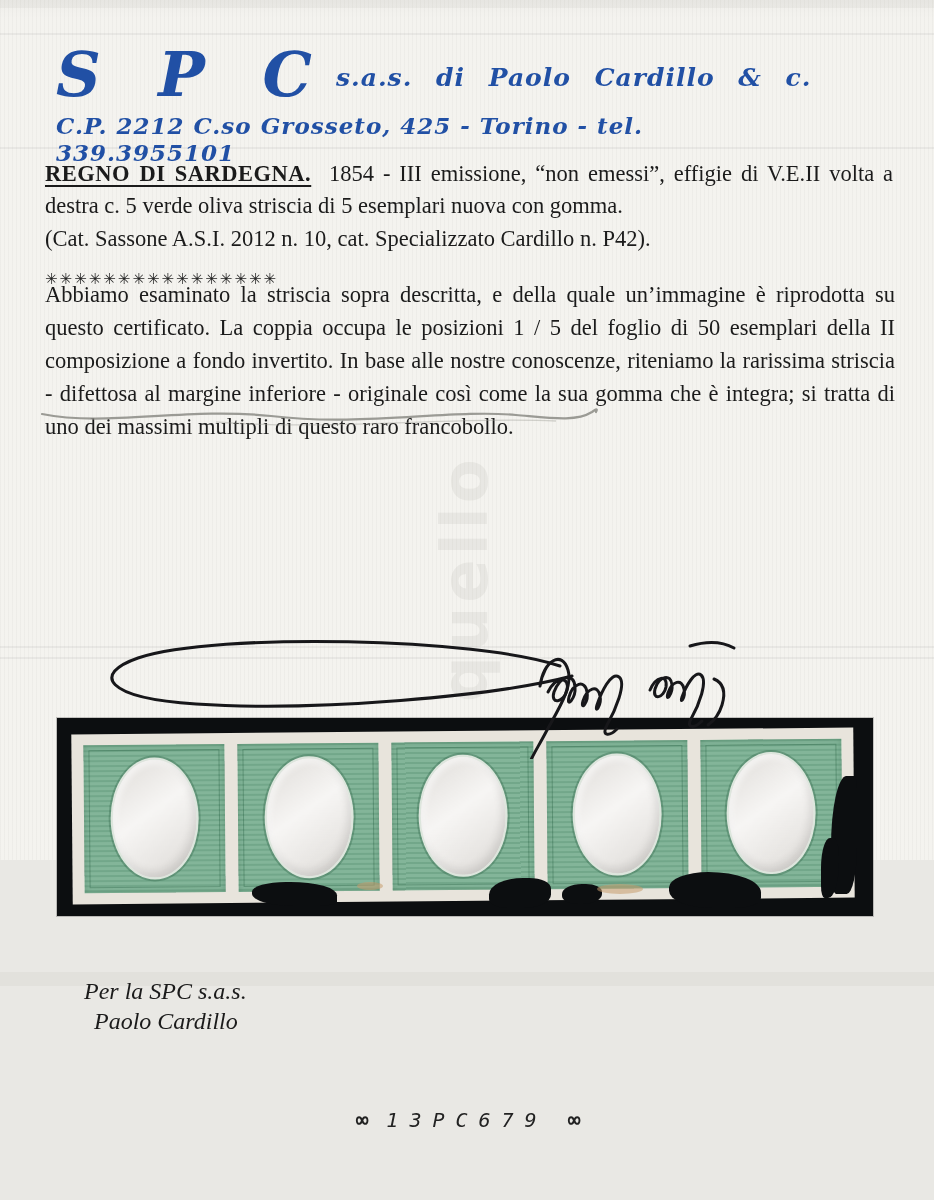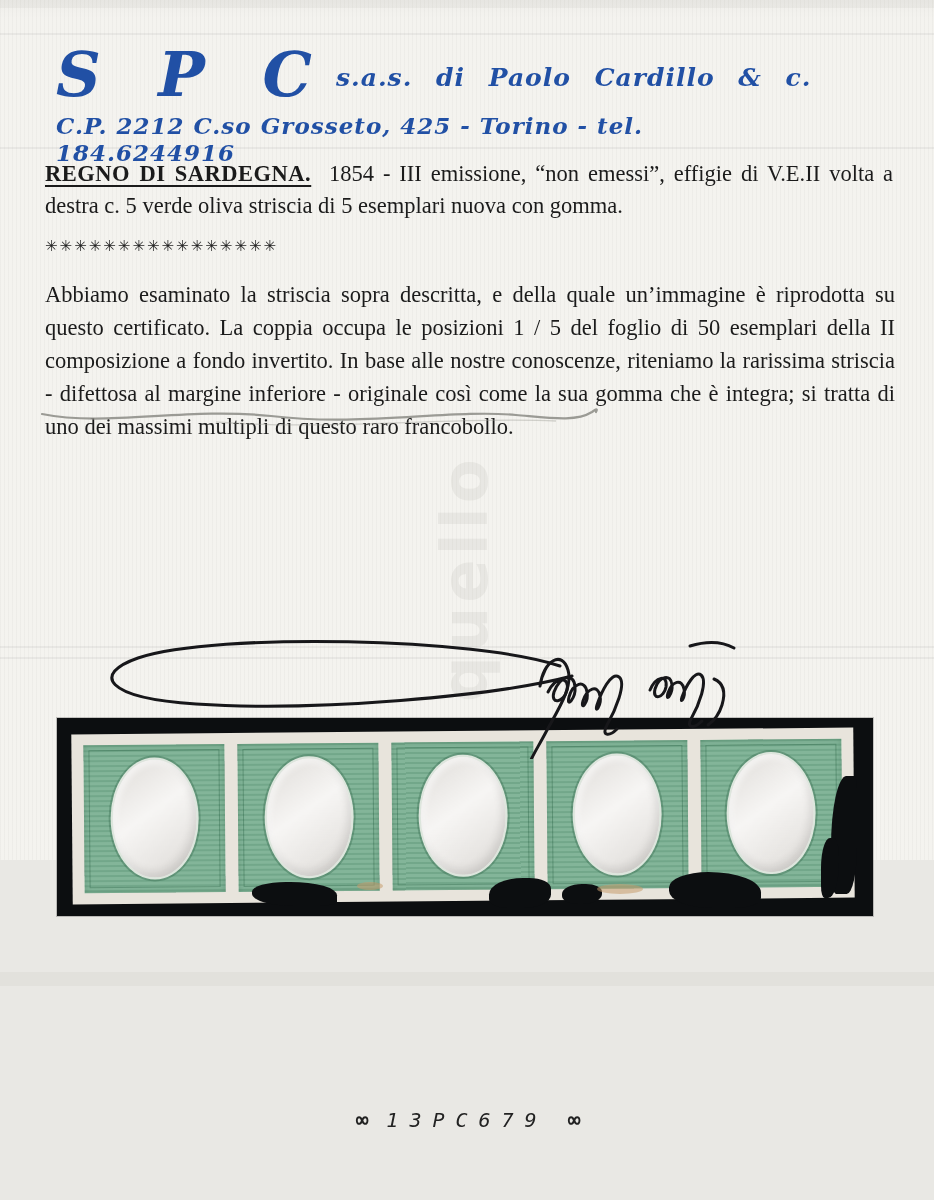--- a/index.html
+++ b/index.html
@@ -115,27 +115,28 @@
   <div class="scanline" style="top:33px;"></div>
   <div class="scanline" style="top:147px;"></div>
   <div class="scanline" style="top:646px;"></div>
   <div class="scanline" style="top:657px;"></div>
   <div class="scanband" style="top:972px;height:14px;"></div>
 
   <div class="letterhead">
     <div class="logo-row">
       <span class="logo-initials brand" style="color: rgb(33, 80, 165);">S P C</span><span class="logo-suffix brand" style="color: rgb(33, 80, 165);">s.a.s.  di  Paolo  Cardillo  &amp;  c.</span>
     </div>
-    <div class="logo-address brand" style="color: rgb(33, 80, 165);">C.P. 2212 C.so Grosseto, 425 - Torino - tel. 184.6244916</div>
+    <div class="logo-address brand" style="color: rgb(33, 80, 165);">C.P. 2212 C.so Grosseto, 425 - Torino - tel. 339.3955101</div>
   </div>
 
   <div class="para1">
     <div>
       <span class="lead">REGNO DI SARDEGNA.</span>&nbsp;&nbsp;<span>1854 - III emissione, “non emessi”, effigie di V.E.II volta a destra c. 5 verde oliva striscia di 5 esemplari nuova con gomma.</span>
     </div>
+    <div class="catalog-line">(Cat. Sassone A.S.I. 2012 n. 10, cat. Specializzato Cardillo n. P42).</div>
     <div class="stars-line">✳✳✳✳✳✳✳✳✳✳✳✳✳✳✳✳</div>
   </div>
 
   <div class="para2">Abbiamo esaminato la striscia sopra descritta, e della quale un’immagine è riprodotta su questo certificato. La coppia occupa le posizioni 1 / 5 del foglio di 50 esemplari della II composizione a fondo invertito. In base alle nostre conoscenze, riteniamo la rarissima striscia - difettosa al margine inferiore - originale così come la sua gomma che è integra; si tratta di uno dei massimi multipli di questo raro francobollo.</div>
 
   <svg class="squiggle" width="580" height="40" viewBox="0 0 580 40">
     <path d="M6,14 C70,27 150,7 235,16 C325,27 415,9 480,15 C515,18 540,22 556,12 C560,9 562,8 560,12" fill="none" stroke="#8b8b85" stroke-width="2.2" stroke-linecap="round" opacity="0.85"></path>
     <path d="M180,22 C300,31 420,16 520,21" fill="none" stroke="#9a9a94" stroke-width="1.3" opacity="0.4"></path>
   </svg>
 
@@ -202,20 +203,22 @@
     <div class="tear" style="left:505px;bottom:12px;width:40px;height:20px;border-radius:50% 40% 50% 40%;"></div>
     <div class="tear" style="left:612px;bottom:8px;width:92px;height:36px;border-radius:45% 60% 30% 50%;"></div>
     <div class="tear" style="right:16px;top:58px;width:26px;height:118px;border-radius:60% 10% 40% 20%;"></div>
     <div class="tear" style="right:34px;top:120px;width:18px;height:60px;border-radius:50% 30% 60% 20%;"></div>
 
     <div class="stain" style="left:540px;bottom:22px;width:46px;height:10px;"></div>
     <div class="stain" style="left:300px;bottom:26px;width:26px;height:8px;"></div>
   </div>
 
   <div class="closing">
+    <div class="line1">Per la SPC s.a.s.</div>
+    <div class="line2">Paolo Cardillo</div>
   </div>
 
   <div class="certnum">
     <span class="orn">∞</span>
     <span class="code">13PC679</span>
     <span class="orn">∞</span>
   </div>
 
 </div>
 

